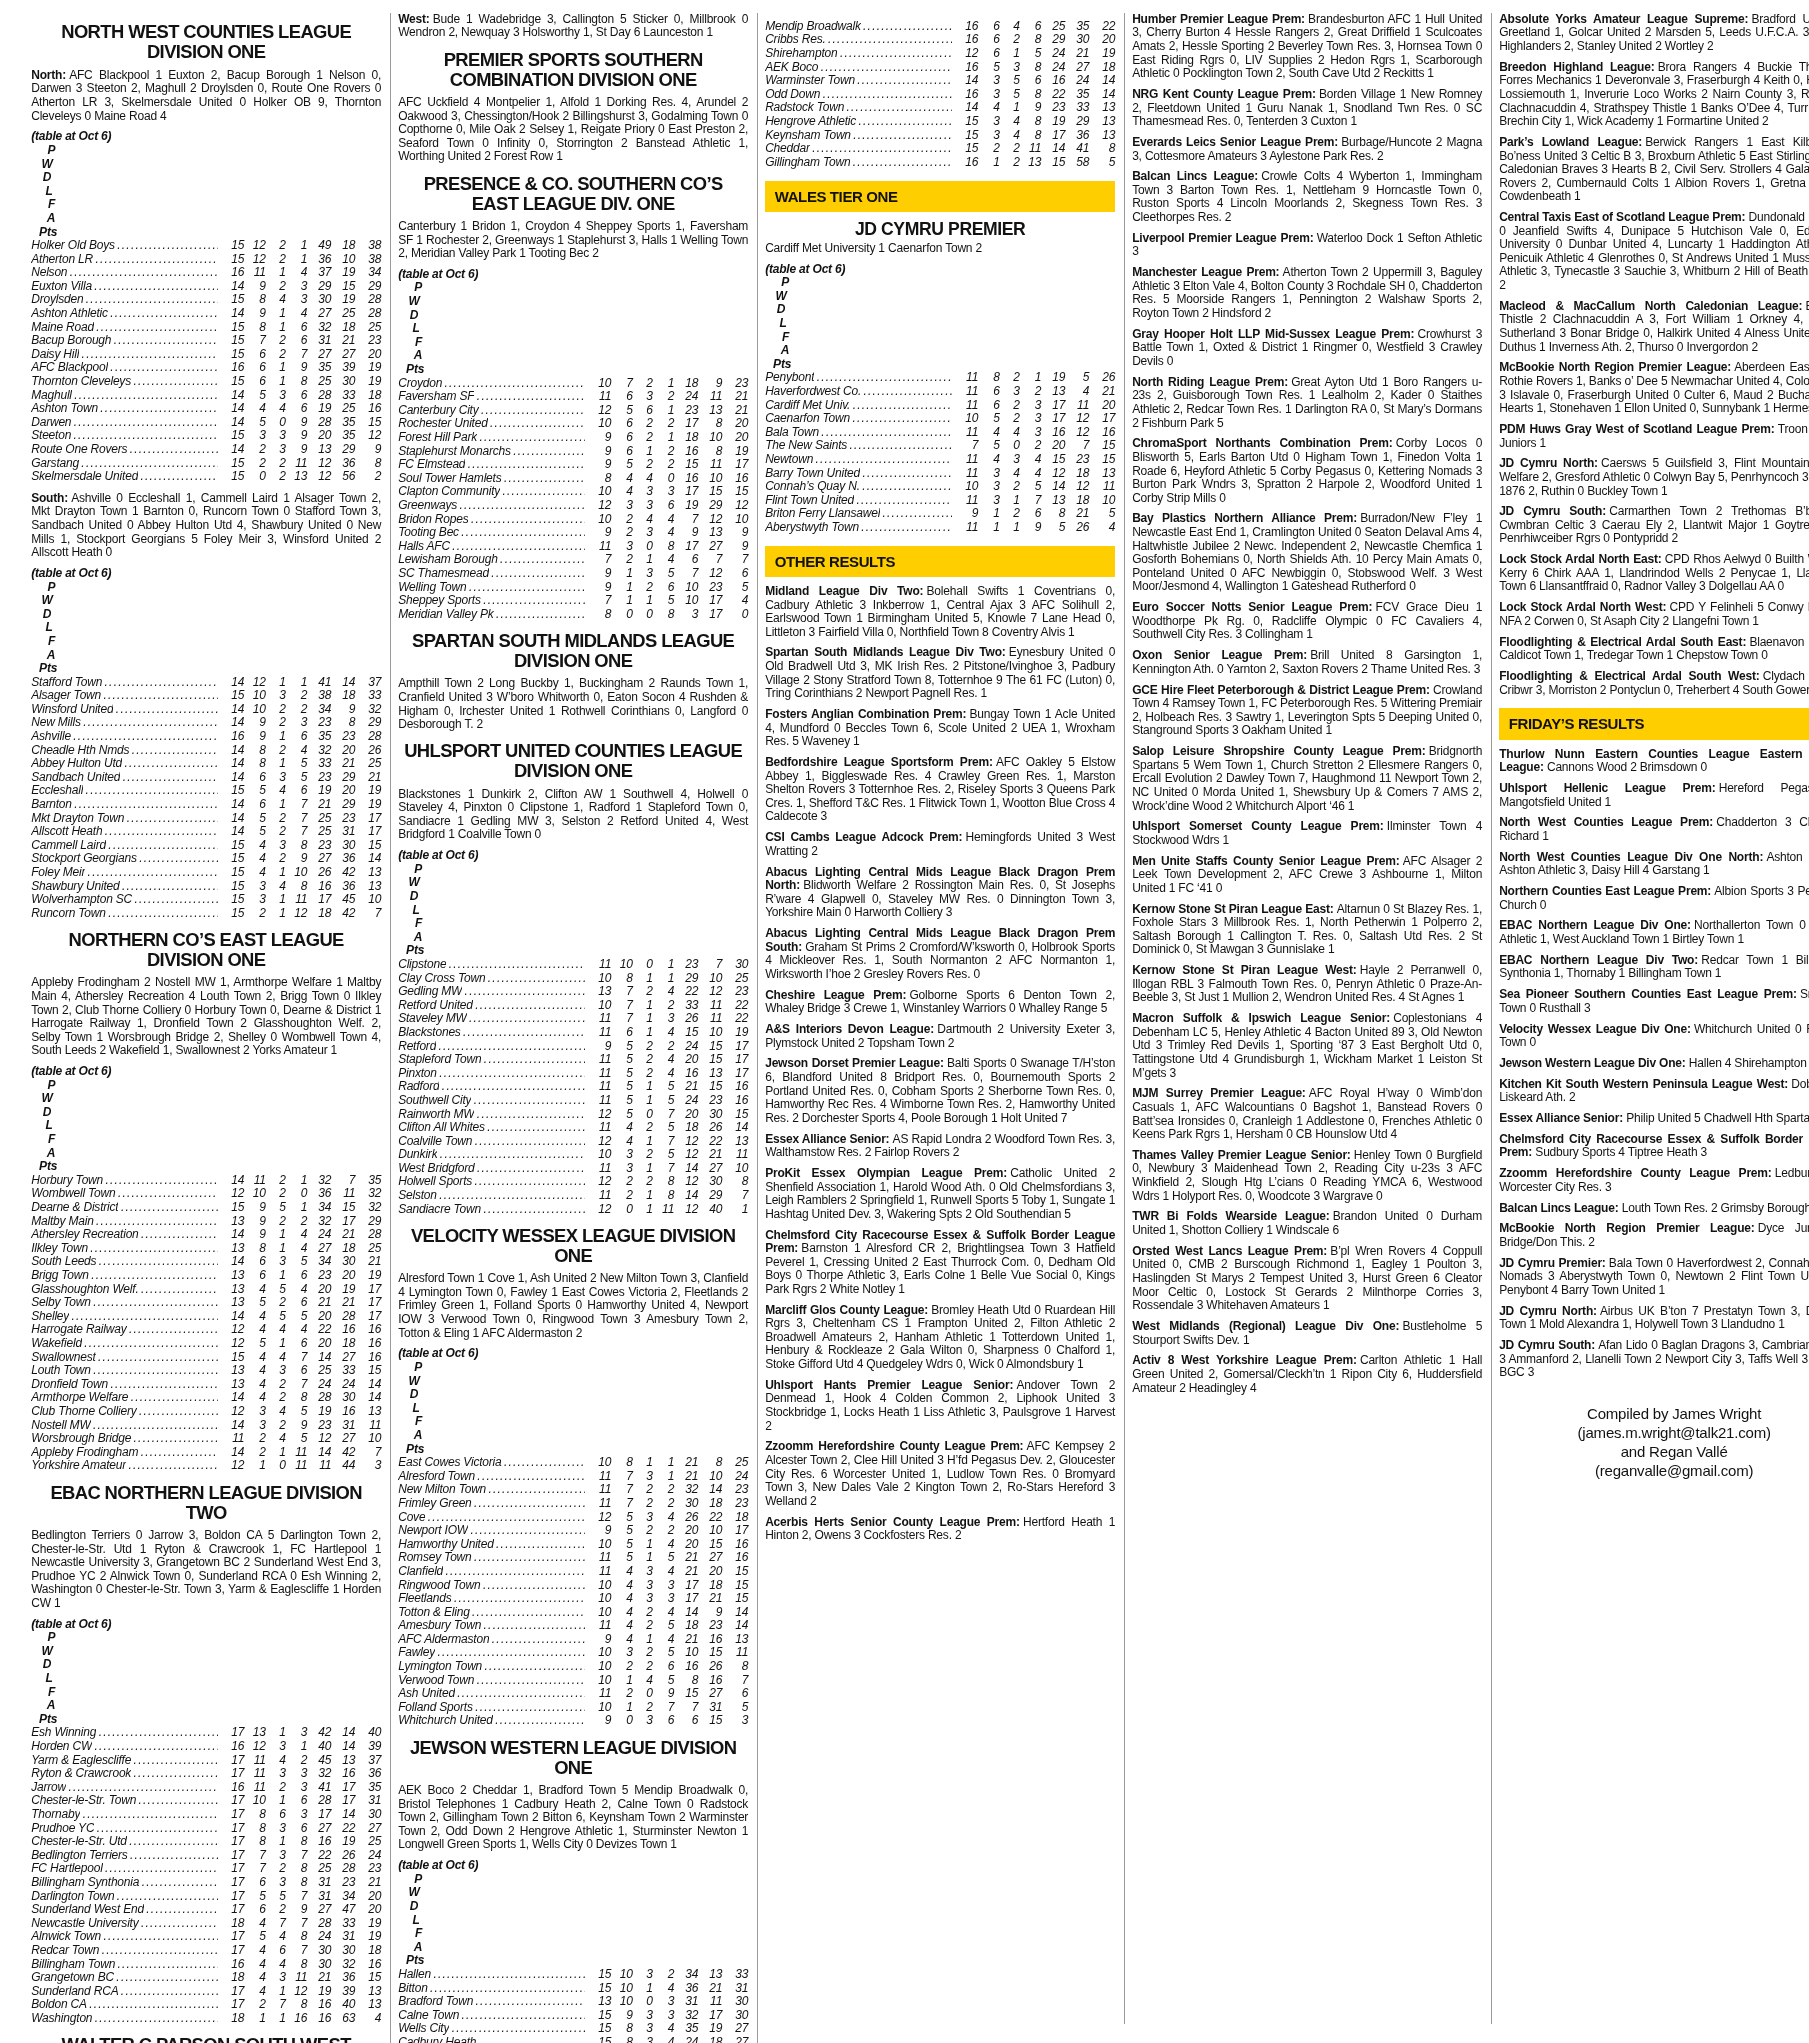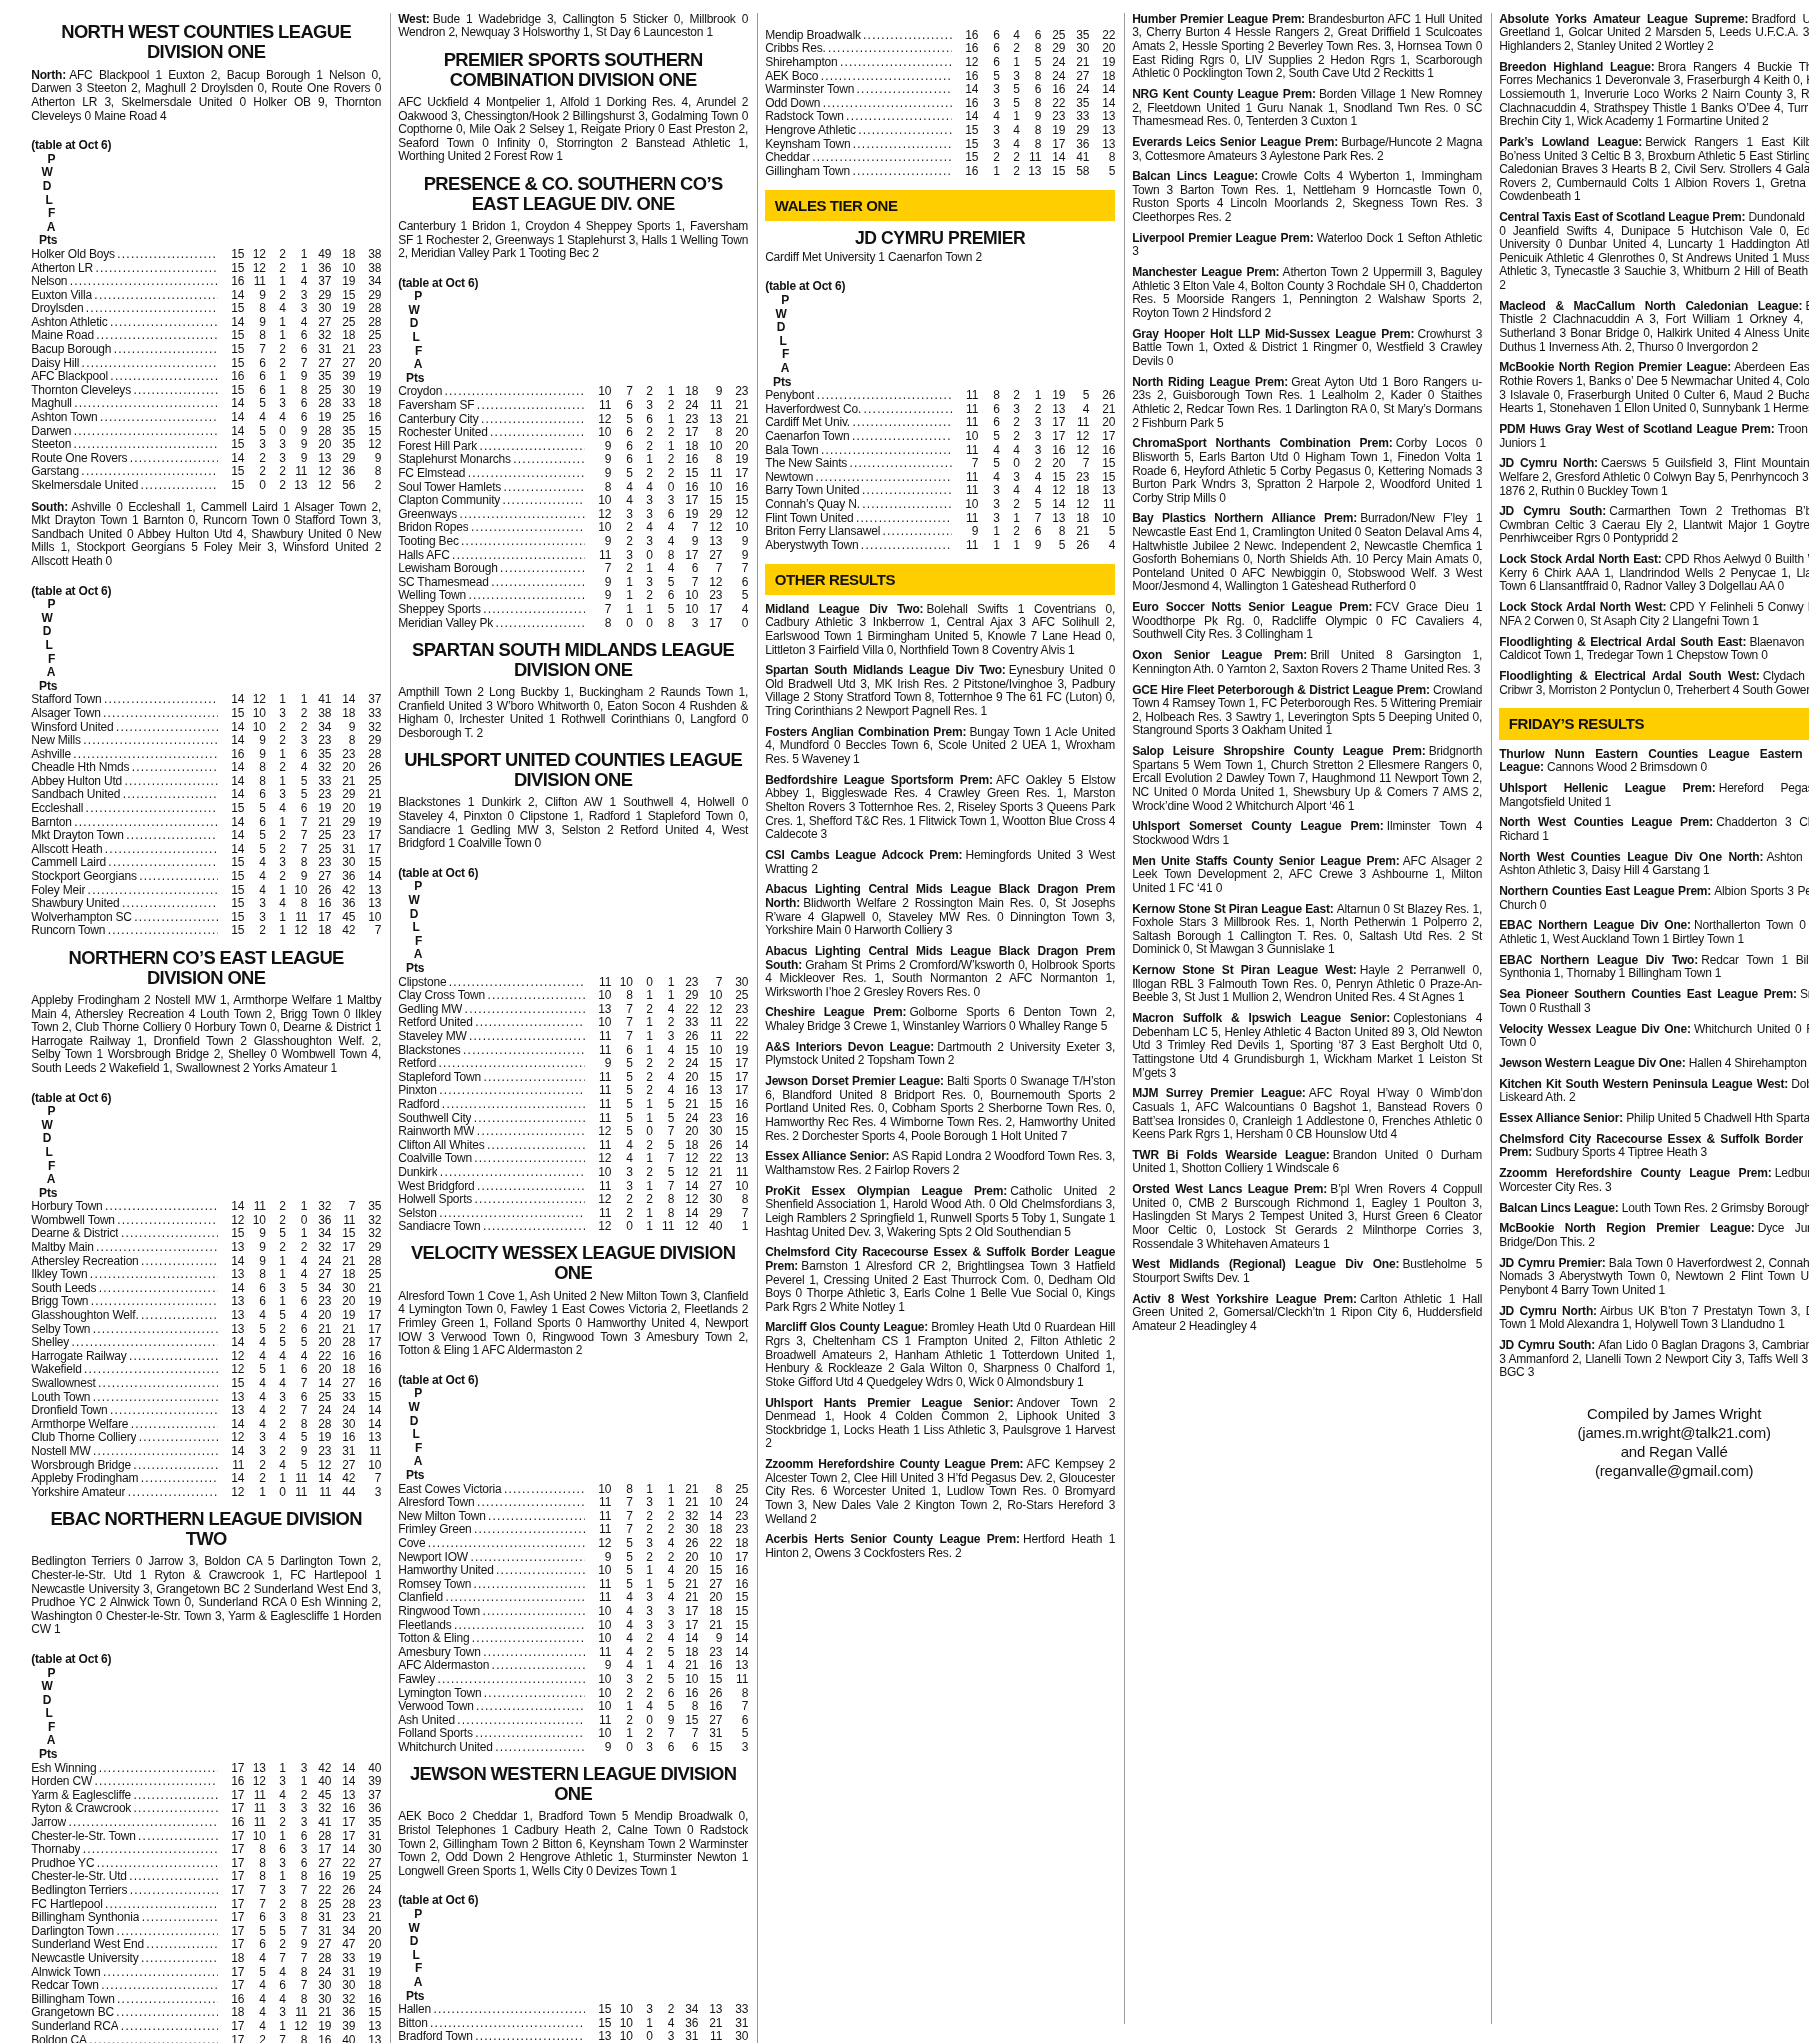--- a/index.html
+++ b/index.html
@@ -4,21 +4,21 @@
 <style>
   html,body{margin:0;padding:0;background:#ffffff;}
   body{width:1809px;height:2043px;overflow:hidden;font-family:"Liberation Sans",sans-serif;color:#121212;}
   #cols{display:flex;align-items:flex-start;padding:12.8px 4.8px 0 24px;}
   .col{width:350px;flex:none;padding:0 8.8px 0 7.2px;border-right:0.8px solid #9a9a9a;min-height:2011px;}
   .heading{font-weight:bold;text-align:center;font-size:18.4px;line-height:20px;letter-spacing:-0.6px;margin:9.6px 3.2px 6.4px;}
   .subheading{font-weight:bold;text-align:center;font-size:17.6px;line-height:19px;letter-spacing:-0.4px;margin:6.4px 0 3.2px;}
   .banner{font-weight:bold;font-size:15px;line-height:24px;letter-spacing:-0.4px;padding:4px 9.6px 3.2px;margin:11.2px 0 8px;color:#111;}
   .para{font-size:12px;line-height:13.6px;letter-spacing:-0.2px;text-align:justify;margin:0 0 7.2px;}
   .lead{font-weight:bold;margin-right:3.2px;}
-  .ltable{margin:16px 0 8px;}
+  .ltable{margin:7px 0 8px;font-style:italic;}
   .trow{display:flex;font-size:12px;line-height:13.6px;letter-spacing:-0.2px;white-space:nowrap;}
   .trow.thead{font-weight:bold;flex-direction:column;}
   .tname{flex:0 1 auto;overflow:hidden;}
   .dots{flex:1 1 0;overflow:hidden;margin:0 2.4px;}
   .dots::after{content:"....................................................";letter-spacing:1.2px;}
   .st{flex:none;text-align:right;}
   .s0{width:24px}.s1{width:21.5px}.s2{width:20px}.s3{width:21.5px}.s4{width:24px}.s5{width:24px}.s6{width:26px}
   .credit{text-align:center;font-size:15px;line-height:19px;margin-top:24px;letter-spacing:-0.2px;}
 </style>
 </head>
@@ -2088,20 +2088,21 @@
       <div class="para"><span class="lead">Euro Soccer Notts Senior League Prem:</span><span>FCV Grace Dieu 1 Woodthorpe Pk Rg. 0, Radcliffe Olympic 0 FC Cavaliers 4, Southwell City Res. 3 Collingham 1</span></div>
       <div class="para"><span class="lead">Oxon Senior League Prem:</span><span>Brill United 8 Garsington 1, Kennington Ath. 0 Yarnton 2, Saxton Rovers 2 Thame United Res. 3</span></div>
       <div class="para"><span class="lead">GCE Hire Fleet Peterborough &amp; District League Prem:</span><span>Crowland Town 4 Ramsey Town 1, FC Peterborough Res. 5 Wittering Premiair 2, Holbeach Res. 3 Sawtry 1, Leverington Spts 5 Deeping United 0, Stanground Sports 3 Oakham United 1</span></div>
       <div class="para"><span class="lead">Salop Leisure Shropshire County League Prem:</span><span>Bridgnorth Spartans 5 Wem Town 1, Church Stretton 2 Ellesmere Rangers 0, Ercall Evolution 2 Dawley Town 7, Haughmond 11 Newport Town 2, NC United 0 Morda United 1, Shewsbury Up &amp; Comers 7 AMS 2, Wrock’dine Wood 2 Whitchurch Alport ‘46 1</span></div>
       <div class="para"><span class="lead">Uhlsport Somerset County League Prem:</span><span>Ilminster Town 4 Stockwood Wdrs 1</span></div>
       <div class="para"><span class="lead">Men Unite Staffs County Senior League Prem:</span><span>AFC Alsager 2 Leek Town Development 2, AFC Crewe 3 Ashbourne 1, Milton United 1 FC ‘41 0</span></div>
       <div class="para"><span class="lead">Kernow Stone St Piran League East:</span><span>Altarnun 0 St Blazey Res. 1, Foxhole Stars 3 Millbrook Res. 1, North Petherwin 1 Polperro 2, Saltash Borough 1 Callington T. Res. 0, Saltash Utd Res. 2 St Dominick 0, St Mawgan 3 Gunnislake 1</span></div>
       <div class="para"><span class="lead">Kernow Stone St Piran League West:</span><span>Hayle 2 Perranwell 0, Illogan RBL 3 Falmouth Town Res. 0, Penryn Athletic 0 Praze-An-Beeble 3, St Just 1 Mullion 2, Wendron United Res. 4 St Agnes 1</span></div>
       <div class="para"><span class="lead">Macron Suffolk &amp; Ipswich League Senior:</span><span>Coplestonians 4 Debenham LC 5, Henley Athletic 4 Bacton United 89 3, Old Newton Utd 3 Trimley Red Devils 1, Sporting ‘87 3 East Bergholt Utd 0, Tattingstone Utd 4 Grundisburgh 1, Wickham Market 1 Leiston St M’gets 3</span></div>
       <div class="para"><span class="lead">MJM Surrey Premier League:</span><span>AFC Royal H’way 0 Wimb’don Casuals 1, AFC Walcountians 0 Bagshot 1, Banstead Rovers 0 Batt’sea Ironsides 0, Cranleigh 1 Addlestone 0, Frenches Athletic 0 Keens Park Rgrs 1, Hersham 0 CB Hounslow Utd 4</span></div>
+      <div class="para"><span class="lead">Thames Valley Premier League Senior:</span><span>Henley Town 0 Burgfield 0, Newbury 3 Maidenhead Town 2, Reading City u-23s 3 AFC Winkfield 2, Slough Htg L’cians 0 Reading YMCA 6, Westwood Wdrs 1 Holyport Res. 0, Woodcote 3 Wargrave 0</span></div>
       <div class="para"><span class="lead">TWR Bi Folds Wearside League:</span><span>Brandon United 0 Durham United 1, Shotton Colliery 1 Windscale 6</span></div>
       <div class="para"><span class="lead">Orsted West Lancs League Prem:</span><span>B’pl Wren Rovers 4 Coppull United 0, CMB 2 Burscough Richmond 1, Eagley 1 Poulton 3, Haslingden St Marys 2 Tempest United 3, Hurst Green 6 Cleator Moor Celtic 0, Lostock St Gerards 2 Milnthorpe Corries 3, Rossendale 3 Whitehaven Amateurs 1</span></div>
       <div class="para"><span class="lead">West Midlands (Regional) League Div One:</span><span>Bustleholme 5 Stourport Swifts Dev. 1</span></div>
       <div class="para"><span class="lead">Activ 8 West Yorkshire League Prem:</span><span>Carlton Athletic 1 Hall Green United 2, Gomersal/Cleckh’tn 1 Ripon City 6, Huddersfield Amateur 2 Headingley 4</span></div>
     </div>
     <div class="col">
       <div class="para"><span class="lead">Absolute Yorks Amateur League Supreme:</span><span>Bradford United 2 Greetland 1, Golcar United 2 Marsden 5, Leeds U.F.C.A. 3 Lepton Highlanders 2, Stanley United 2 Wortley 2</span></div>
       <div class="para"><span class="lead">Breedon Highland League:</span><span>Brora Rangers 4 Buckie Thistle 1, Forres Mechanics 1 Deveronvale 3, Fraserburgh 4 Keith 0, Huntly 2 Lossiemouth 1, Inverurie Loco Works 2 Nairn County 3, Rothes 0 Clachnacuddin 4, Strathspey Thistle 1 Banks O’Dee 4, Turriff Utd 0 Brechin City 1, Wick Academy 1 Formartine United 2</span></div>
       <div class="para"><span class="lead">Park’s Lowland League:</span><span>Berwick Rangers 1 East Kilbride 7, Bo’ness United 3 Celtic B 3, Broxburn Athletic 5 East Stirlingshire 0, Caledonian Braves 3 Hearts B 2, Civil Serv. Strollers 4 Gala F’dean Rovers 2, Cumbernauld Colts 1 Albion Rovers 1, Gretna 2008 1 Cowdenbeath 1</span></div>
       <div class="para"><span class="lead">Central Taxis East of Scotland League Prem:</span><span>Dundonald Bluebell 0 Jeanfield Swifts 4, Dunipace 5 Hutchison Vale 0, Edinburgh University 0 Dunbar United 4, Luncarty 1 Haddington Athletic 7, Penicuik Athletic 4 Glenrothes 0, St Andrews United 1 Musselburgh Athletic 3, Tynecastle 3 Sauchie 3, Whitburn 2 Hill of Beath H’thorn 2</span></div>

